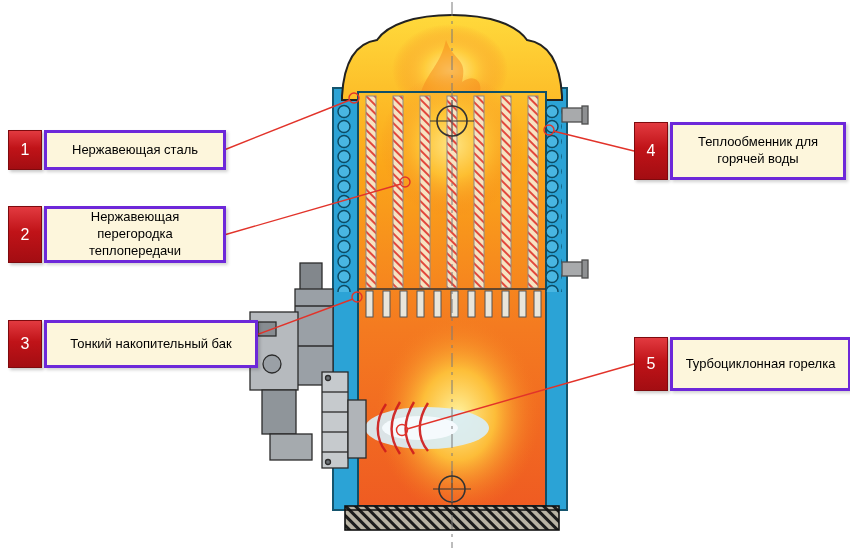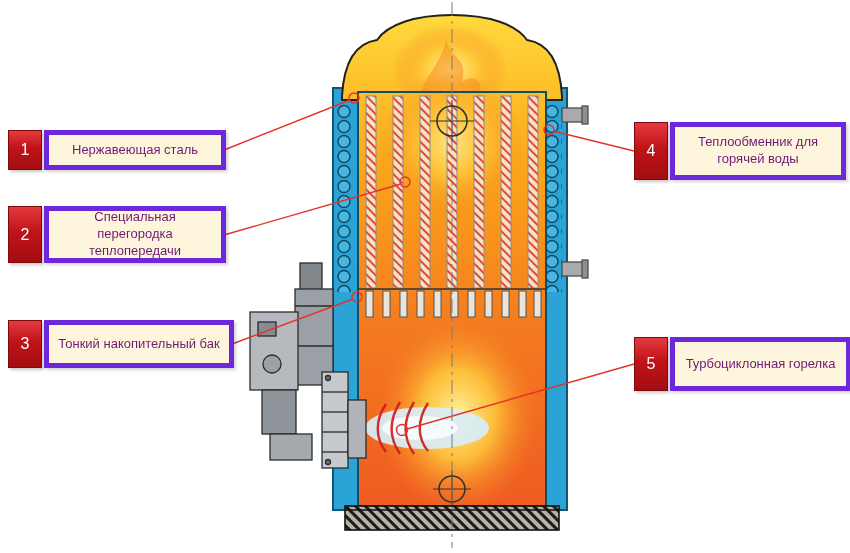--- a/index.html
+++ b/index.html
@@ -13,22 +13,22 @@
     color:#fff; font-size:16px;
     background:linear-gradient(180deg,#e23a40 0%,#c01318 45%,#a30d12 100%);
     border:1px solid #7e0a0e;
     margin-right:2px;
     box-shadow:2px 2px 3px rgba(0,0,0,.22);
   }
   .callout .box {
     display:flex; align-items:center; justify-content:center;
     text-align:center;
     background:#fdf6dc;
-    border:5px solid #6d28d9;
-    color:#701a75;
+    border:3px solid #6d28d9;
+    color:#000000;
     font-size:13px; line-height:1.3;
     padding:3px 8px;
     box-shadow:2px 2px 3px rgba(0,0,0,.18);
   }
 </style>
 </head>
 <body>
 
 <div class="stage">
 
@@ -182,26 +182,26 @@
     <line x1="452" y1="2" x2="452" y2="548" stroke="#7a7a7a" stroke-width="1" stroke-dasharray="14 5 3 5"></line>
   </svg>
 
   <div class="callout" style="top:130px; left:8px; height:40px">
     <div class="num">1</div>
     <div class="box" style="width:182px">Нержавеющая сталь</div>
   </div>
 
   <div class="callout" style="top:206px; left:8px; height:57px">
     <div class="num">2</div>
-    <div class="box" style="width:182px">Специальная перегородка теплопередачи</div>
+    <div class="box" style="width:182px">Нержавеющая перегородка теплопередачи</div>
   </div>
 
   <div class="callout" style="top:320px; left:8px; height:48px">
     <div class="num">3</div>
-    <div class="box" style="width:190px">Тонкий накопительный бак</div>
+    <div class="box" style="width:214px">Тонкий накопительный бак</div>
   </div>
 
   <div class="callout" style="top:122px; left:634px; height:58px">
     <div class="num">4</div>
     <div class="box" style="width:176px">Теплообменник для горячей воды</div>
   </div>
 
   <div class="callout" style="top:337px; left:634px; height:54px">
     <div class="num">5</div>
     <div class="box" style="width:181px">Турбоциклонная горелка</div>

